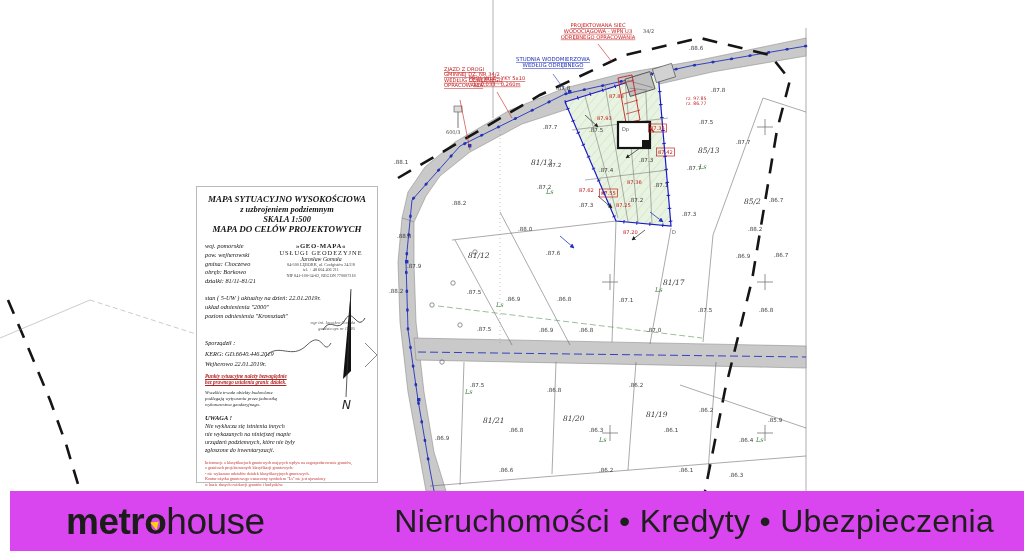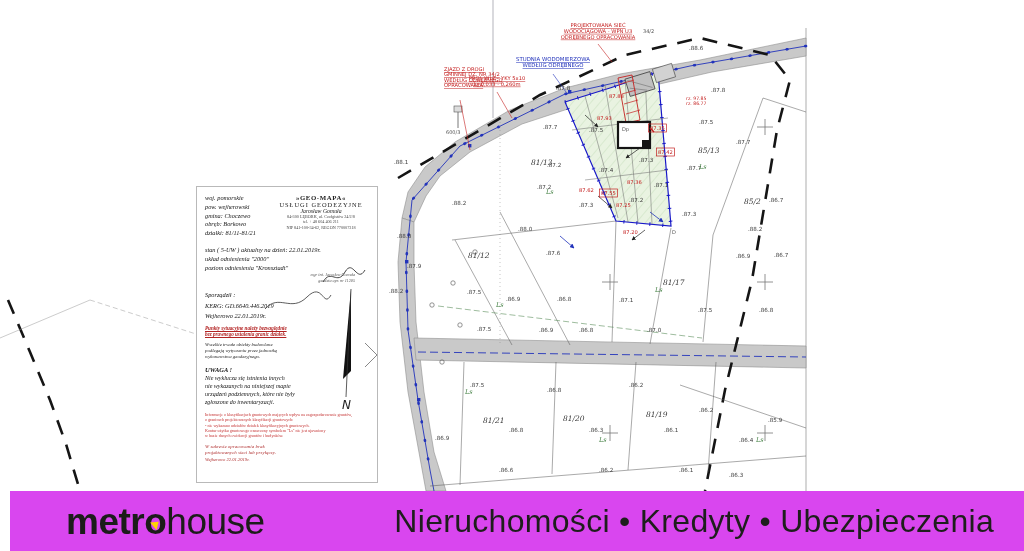--- a/index.html
+++ b/index.html
@@ -291,20 +291,26 @@
         <text x="655" y="292" class="lb-ls">Ls</text>
         <text x="699" y="169" class="lb-ls">Ls</text>
         <text x="599" y="442" class="lb-ls">Ls</text>
         <text x="756" y="442" class="lb-ls">Ls</text>
         <text x="465" y="394" class="lb-ls">Ls</text>
       </g>
 </svg>
 </div>
 
 <div class="titleblock">
+  <div class="tb-title">
+      <div>MAPA SYTUACYJNO WYSOKOŚCIOWA</div>
+      <div>z uzbrojeniem podziemnym</div>
+      <div>SKALA 1:500</div>
+      <div>MAPA DO CELÓW PROJEKTOWYCH</div>
+    </div>
 
   <div class="tb-cols">
     <div class="tb-loc">
         <div>woj. pomorskie</div>
         <div>pow. wejherowski</div>
         <div>gmina: Choczewo</div>
         <div>obręb: Borkowo</div>
         <div>działki: 81/11-81/21</div>
       </div>
     <div class="tb-stamp">

